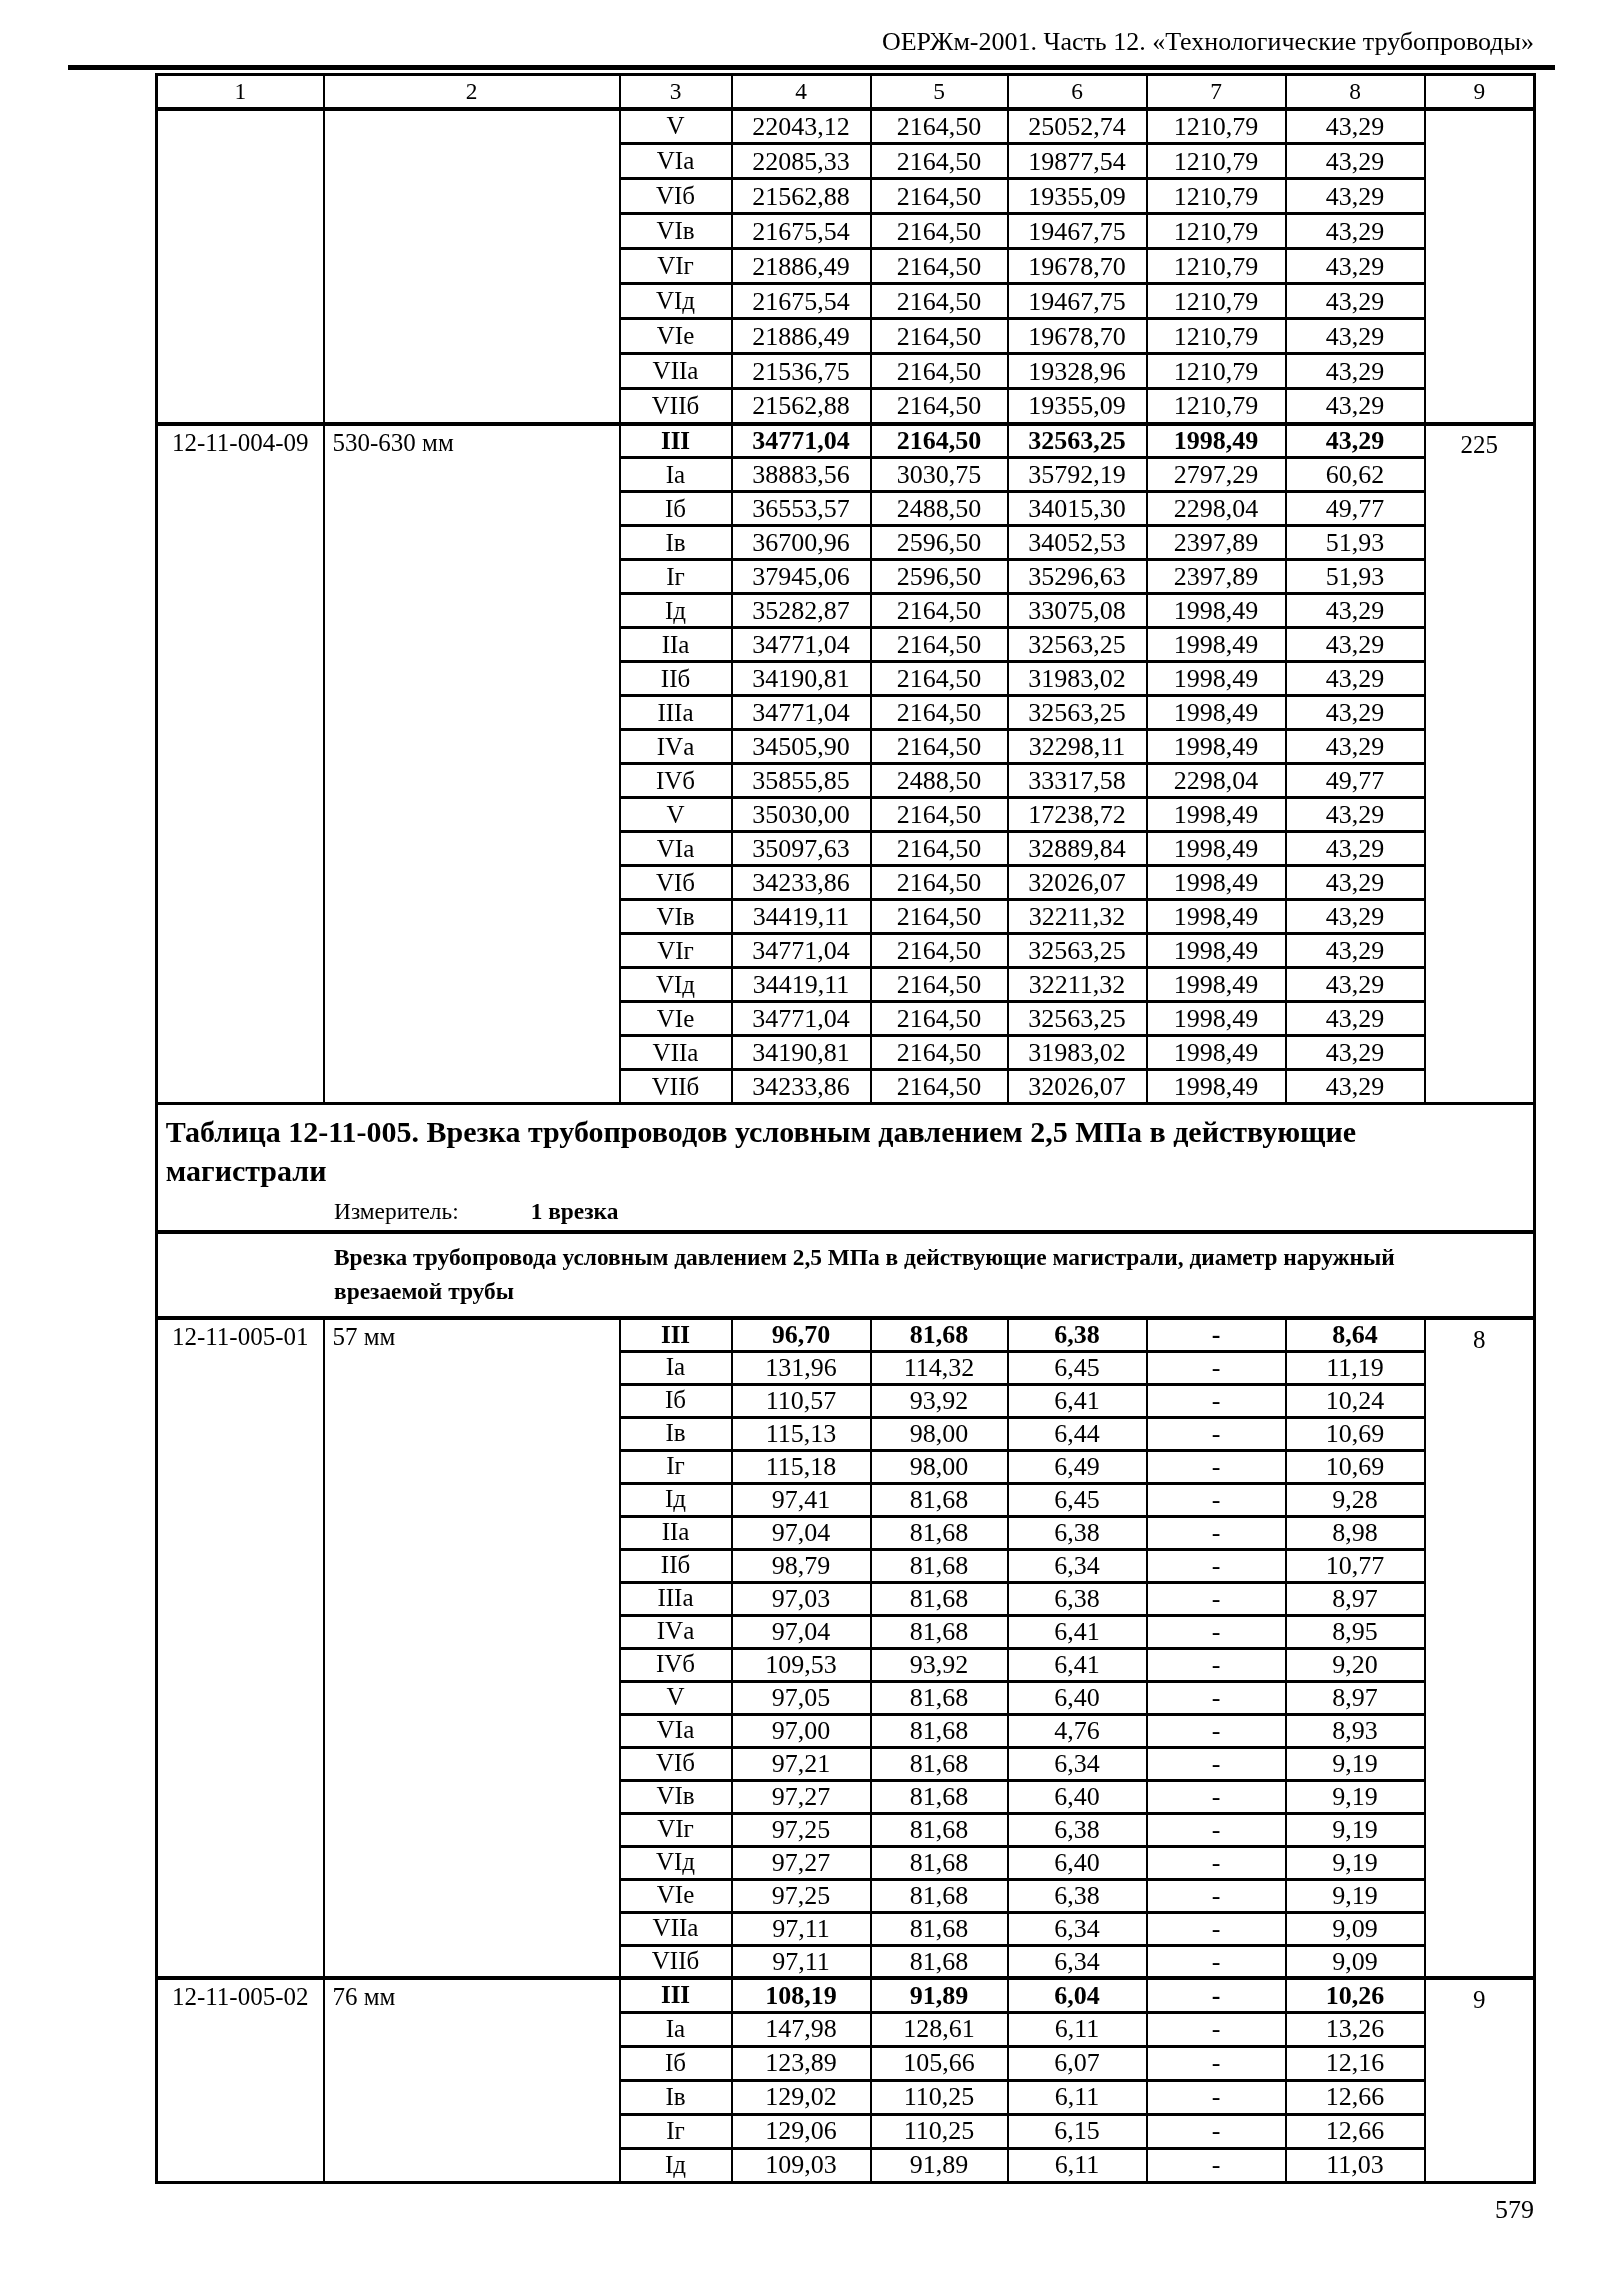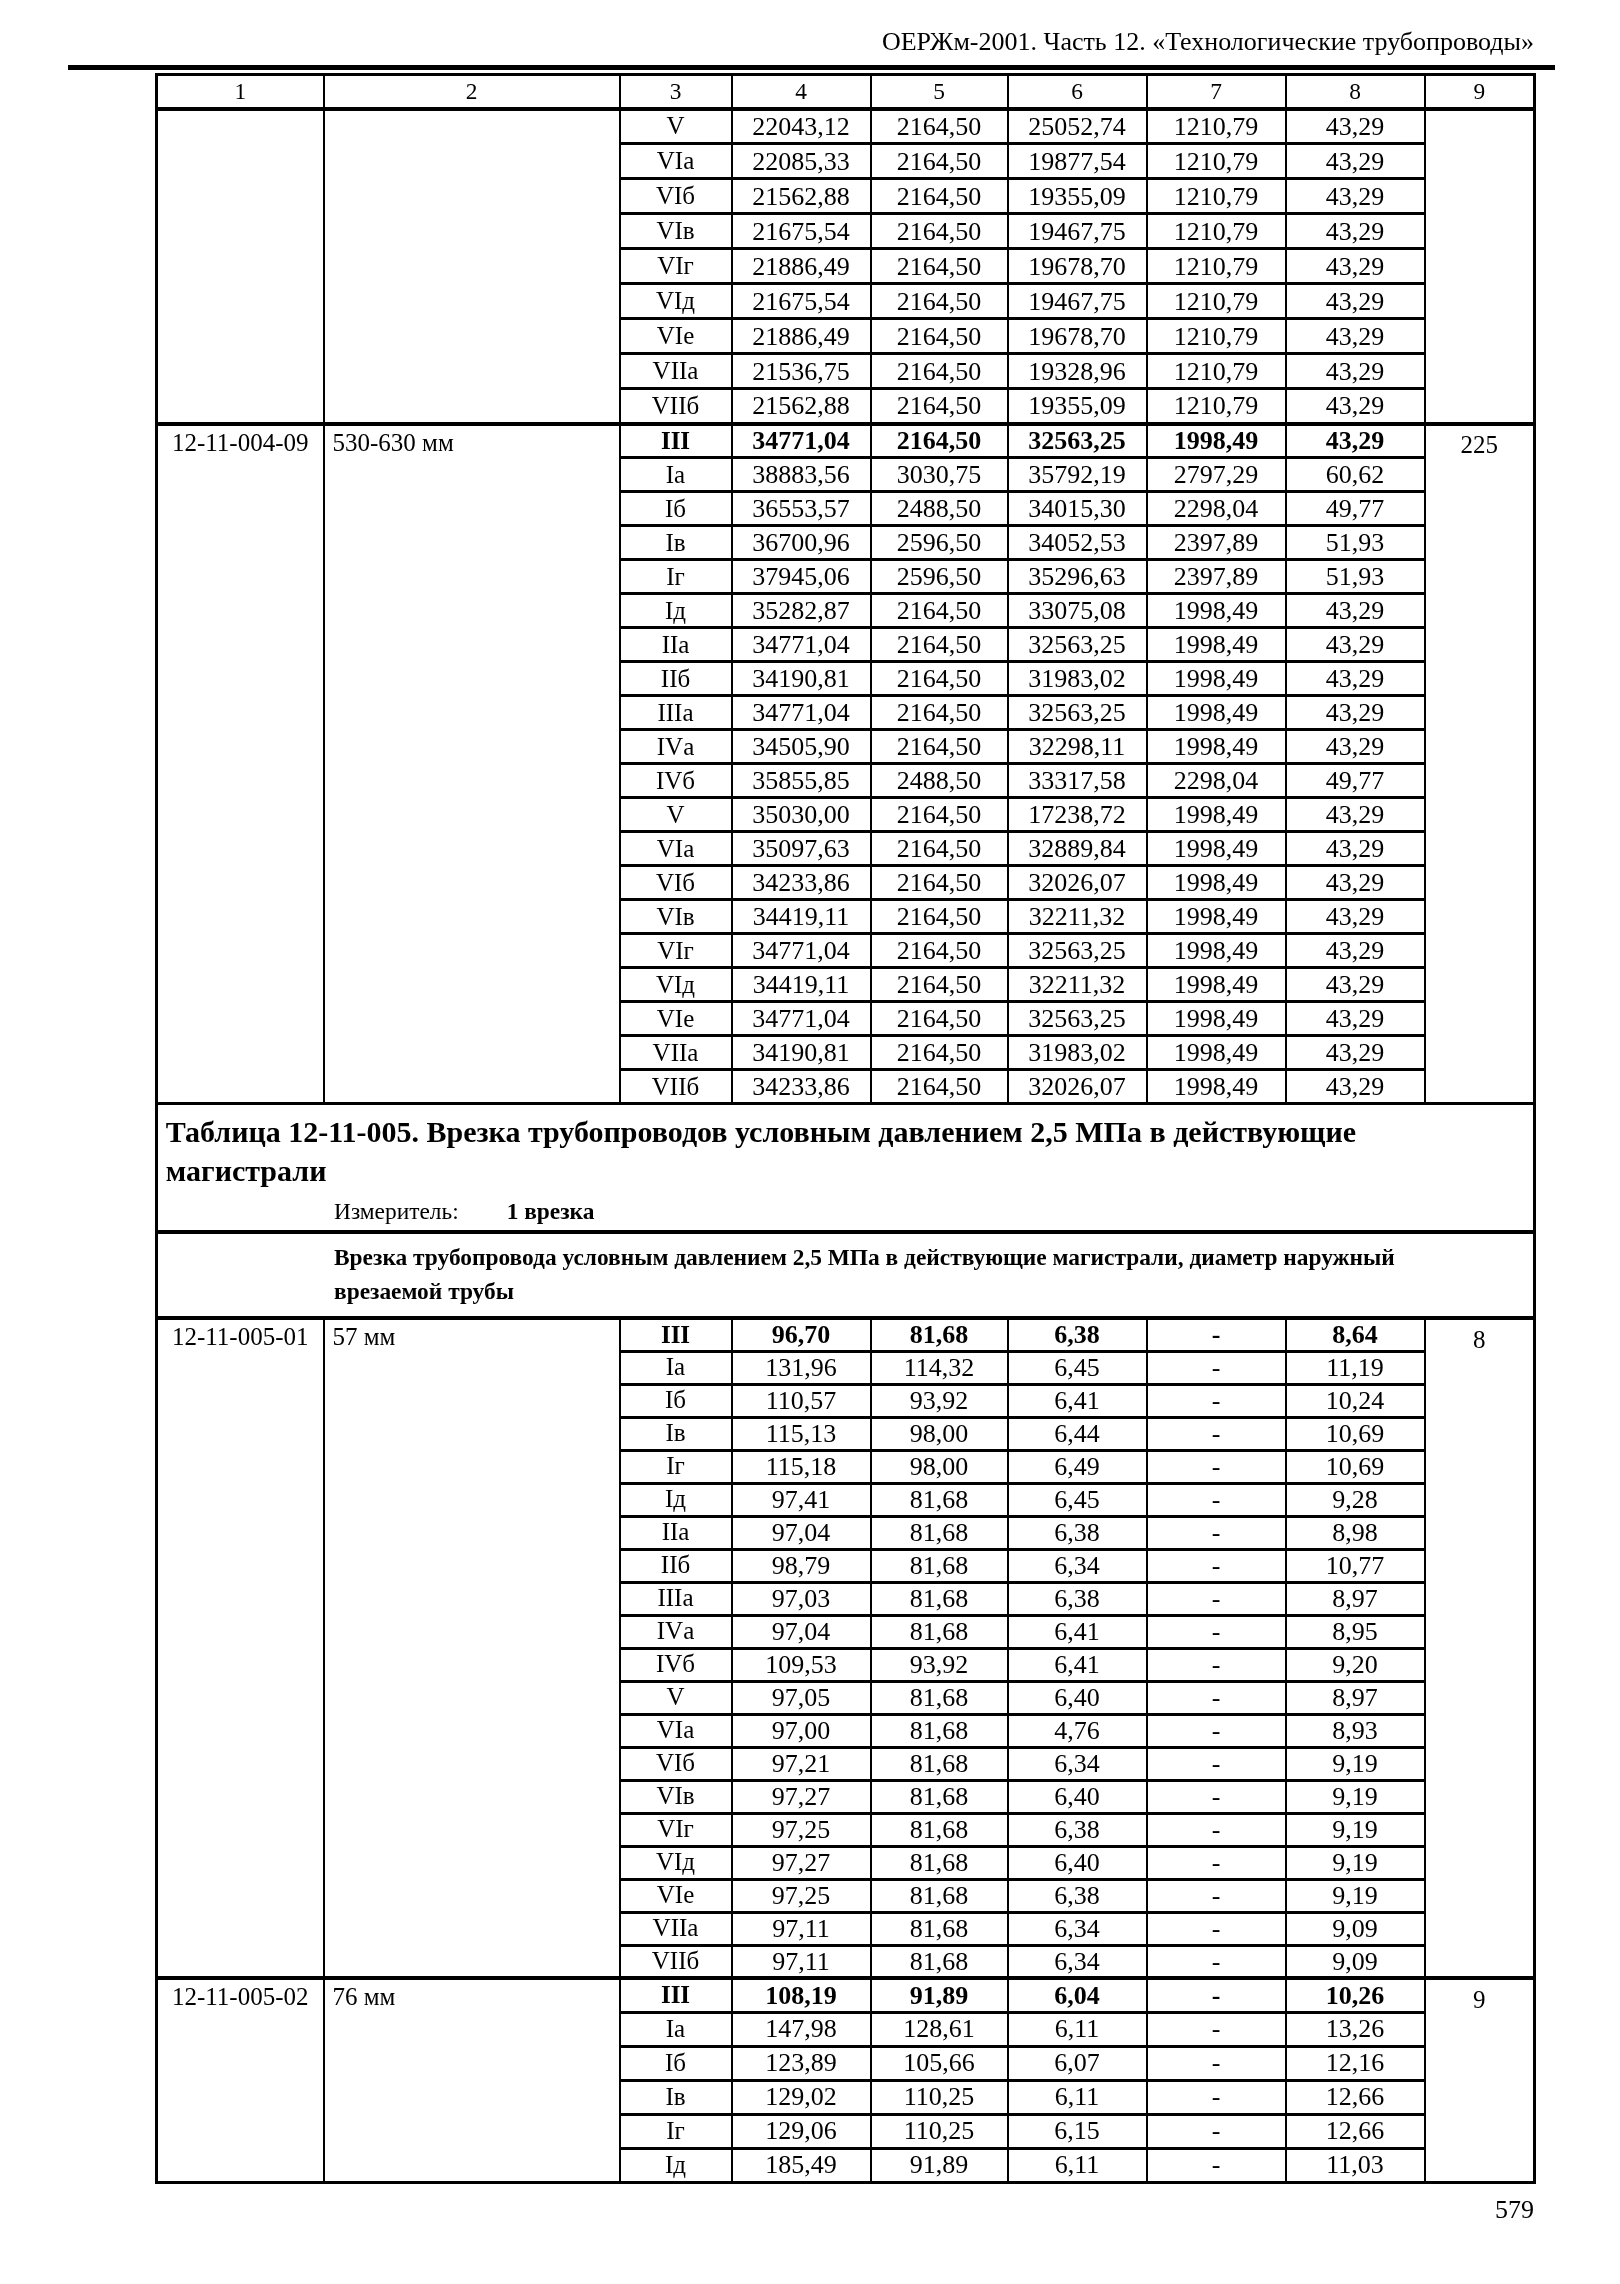--- a/index.html
+++ b/index.html
@@ -37,21 +37,21 @@
   td.col9{vertical-align:top;padding-top:6.5px;font-size:25px;}
   td.bold{font-weight:bold;}
   td.title-cell{
     border-bottom:0;text-align:left;padding:6.5px 6.5px 3.9px 7.8px;
     font-weight:bold;font-size:30px;line-height:1.3;height:78px;vertical-align:top;
   }
   td.measurer-cell{
     border-top:0;border-bottom:0;text-align:left;height:36px;
     padding-left:176px;font-size:23.4px;vertical-align:middle;
   }
-  .measurer-value{font-weight:bold;margin-left:48px;}
+  .measurer-value{font-weight:bold;margin-left:72px;}
   td.section-cell{
     border-top-width:4.6px;border-bottom-width:4.6px;
     text-align:left;padding:5.2px 13px 5.2px 176px;
     font-weight:bold;font-size:23.4px;line-height:1.45;height:72px;vertical-align:middle;
   }
   .page-number{
     text-align:right;padding:11.7px 86px 0 0;font-size:26px;
   }
 </style>
 </head>
@@ -532,21 +532,21 @@
       <tr class="data-row b4">
         <td class="c3">Iг</td>
         <td class="c4">129,06</td>
         <td class="c5">110,25</td>
         <td class="c6">6,15</td>
         <td class="c7">-</td>
         <td class="c8">12,66</td>
       </tr>
       <tr class="data-row b4">
         <td class="c3">Iд</td>
-        <td class="c4">185,49</td>
+        <td class="c4">109,03</td>
         <td class="c5">91,89</td>
         <td class="c6">6,11</td>
         <td class="c7">-</td>
         <td class="c8">11,03</td>
       </tr>
     </tbody>
 </table>
 
 <div class="page-number">579</div>
 

